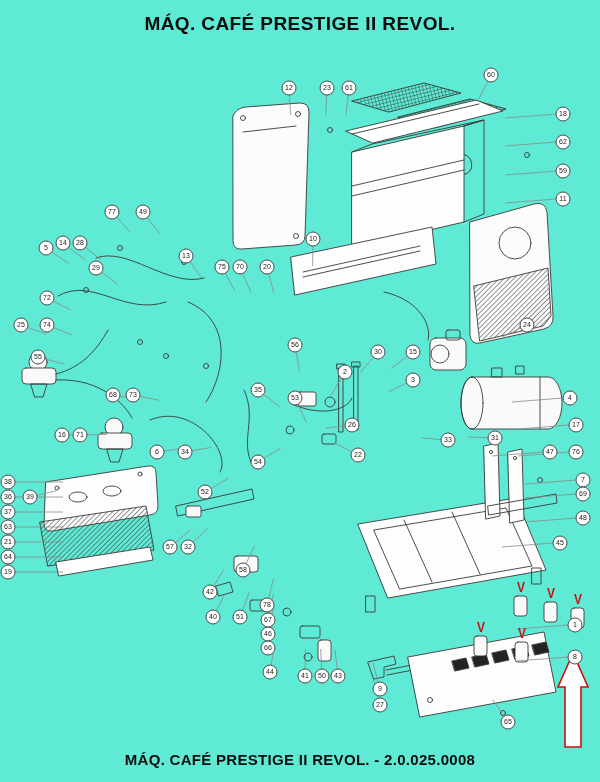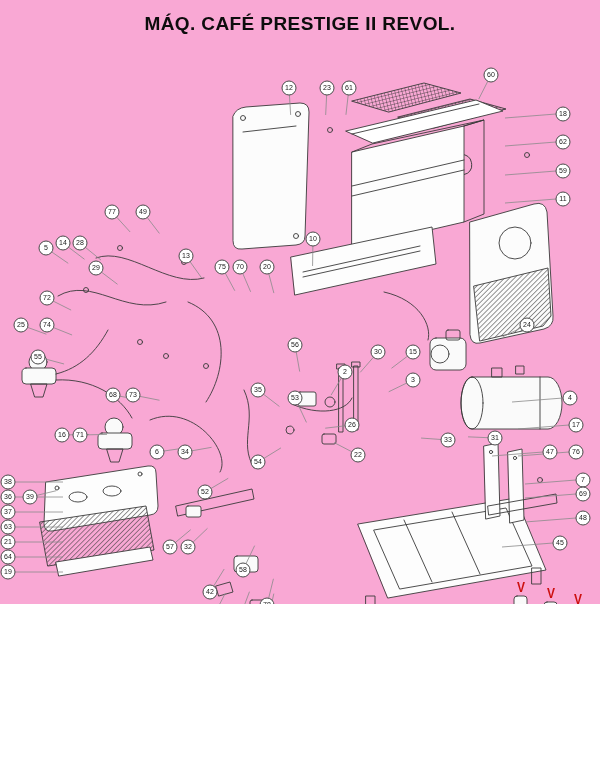--- a/index.html
+++ b/index.html
@@ -1,18 +1,18 @@
 <!DOCTYPE html>
 <html style="--red: #cc1111; --line: #3a3a3a;"><head>
 <meta charset="utf-8">
 <style>
   :root { --red:#cc1111; --line:#3a3a3a; }
   html,body { margin:0; padding:0; background:#fff; }
   body { font-family:"Liberation Sans", sans-serif; }
-  .canvas { position:relative; width:600px; height:604px; background:#f9a8d4; overflow:hidden; }
+  .canvas { position:relative; width:600px; height:782px; background:#5eead4; overflow:hidden; }
   .page-title {
     position:absolute; top:13px; left:0; width:100%; text-align:center;
     font-size:19px; font-weight:bold; color:#0d0d0d; letter-spacing:.4px;
   }
   .page-footer {
     position:absolute; top:751px; left:0; width:100%; text-align:center;
     font-size:15px; font-weight:bold; color:#0d0d0d; letter-spacing:.3px;
   }
   svg.layer { position:absolute; left:0; top:0; pointer-events:none; }
   #lead-lines line { stroke:#8a8a8a; stroke-width:.8; }
@@ -378,13 +378,14 @@
       <div class="callout" style="left: 576px; top: 452px;">76</div>
       <div class="callout" style="left: 112px; top: 212px;">77</div>
       <div class="callout" style="left: 267px; top: 605px;">78</div>
       <div class="vmark" style="left: 521px; top: 587px;">V</div>
       <div class="vmark" style="left: 551px; top: 593px;">V</div>
       <div class="vmark" style="left: 578px; top: 599px;">V</div>
       <div class="vmark" style="left: 481px; top: 627px;">V</div>
       <div class="vmark" style="left: 522px; top: 633px;">V</div>
     </div>
 
+  <div class="page-footer">MÁQ. CAFÉ PRESTIGE II REVOL. - 2.0.025.0008</div>
 </div>
 
 </body></html>

